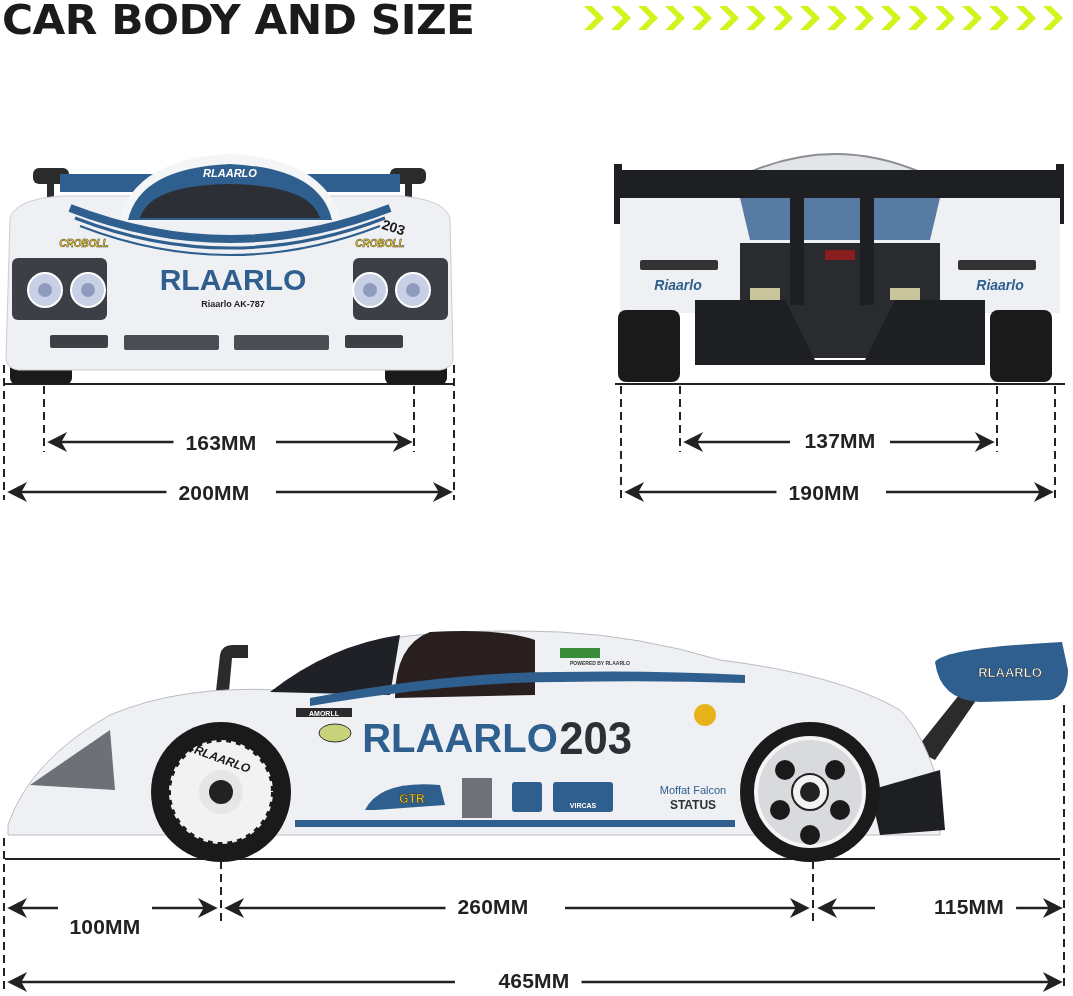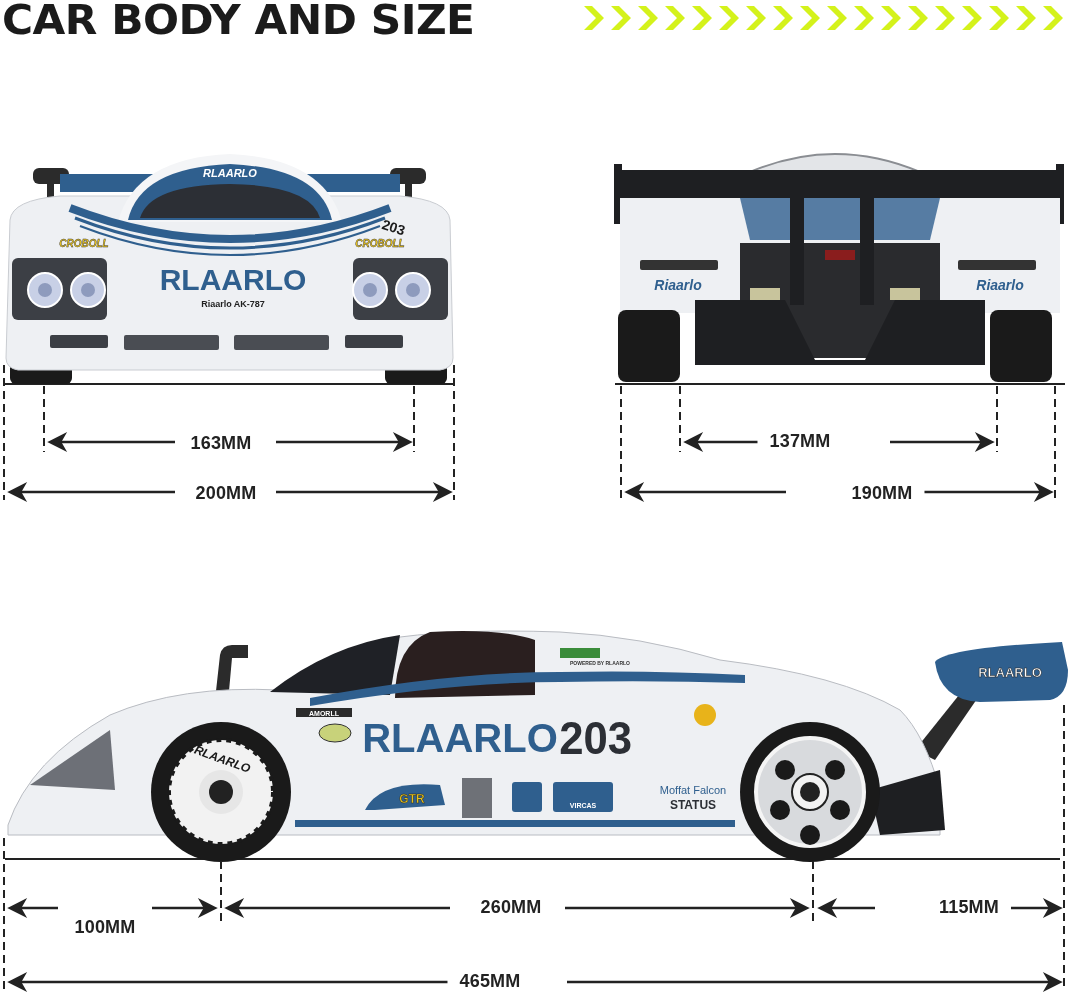--- a/index.html
+++ b/index.html
@@ -9,21 +9,21 @@
   .title {
     position: absolute; left: 2px; top: -3px;
     font-family: "DejaVu Sans", sans-serif; font-weight: bold;
     font-size: 40px; letter-spacing: -0.5px; color: #1b1b1b;
     transform: scaleX(1.06); transform-origin: left top; white-space: nowrap;
   }
   .chevrons { position: absolute; left: 582px; top: 2px; width: 486px; height: 32px; }
 
   .view { position: absolute; }
   .dim-label {
-    position: absolute; font-weight: bold; font-size: 18px; color: #222;
+    position: absolute; font-weight: bold; font-size: 21px; color: #222;
     background: #fff; padding: 0 12px; transform: translate(-50%, -50%);
     white-space: nowrap; letter-spacing: 0.2px;
   }
   svg text { font-family: "Liberation Sans", "DejaVu Sans", sans-serif; }
 </style>
 </head>
 <body>
 
 <div class="title">CAR BODY AND SIZE</div>
 <svg class="chevrons" viewBox="0 0 486 32">
@@ -106,21 +106,21 @@
       <path d="M50 302 L64 295 L60 302 L64 309 Z"></path>
     <line x1="276" y1="302" x2="405" y2="302"></line>
       <path d="M410 302 L396 295 L400 302 L396 309 Z"></path>
     <line x1="15" y1="352" x2="175" y2="352"></line>
       <path d="M10 352 L24 345 L20 352 L24 359 Z"></path>
     <line x1="276" y1="352" x2="445" y2="352"></line>
       <path d="M450 352 L436 345 L440 352 L436 359 Z"></path>
   </g>
 </svg>
 <div class="dim-label" style="left:221px;top:443px">163MM</div>
-<div class="dim-label" style="left:226px;top:493px">200MM</div>
+<div class="dim-label" style="left:214px;top:493px">200MM</div>
 
 <svg class="view" style="left:600px;top:140px" width="473" height="370" viewBox="0 0 473 370">
   <line x1="15" y1="244" x2="465" y2="244" stroke="#222" stroke-width="2"></line>
 
   <path d="M150 32 Q235 -4 320 32 Z" fill="#e3e5e8" stroke="#8a8d92" stroke-width="2"></path>
 
   <rect x="15" y="30" width="448" height="28" fill="#1e1f22"></rect>
   <rect x="14" y="24" width="8" height="60" fill="#1e1f22"></rect>
   <rect x="456" y="24" width="8" height="60" fill="#1e1f22"></rect>
 
@@ -151,22 +151,22 @@
     <line x1="92" y1="302" x2="190" y2="302"></line>
       <path d="M86 302 L100 295 L96 302 L100 309 Z"></path>
     <line x1="290" y1="302" x2="386" y2="302"></line>
       <path d="M392 302 L378 295 L382 302 L378 309 Z"></path>
     <line x1="32" y1="352" x2="186" y2="352"></line>
       <path d="M27 352 L41 345 L37 352 L41 359 Z"></path>
     <line x1="286" y1="352" x2="446" y2="352"></line>
       <path d="M451 352 L437 345 L441 352 L437 359 Z"></path>
   </g>
 </svg>
-<div class="dim-label" style="left:800px;top:441px">137MM</div>
-<div class="dim-label" style="left:882px;top:493px">190MM</div>
+<div class="dim-label" style="left:840px;top:441px">137MM</div>
+<div class="dim-label" style="left:824px;top:493px">190MM</div>
 
 <svg class="view" style="left:0;top:620px" width="1073" height="376" viewBox="0 0 1073 376">
 
   <line x1="5" y1="239" x2="1060" y2="239" stroke="#222" stroke-width="2"></line>
 
   <path d="M915 130 L975 55 L990 60 L935 140 Z" fill="#2b2b2b"></path>
   <path d="M935 42 Q945 28 1062 22 L1068 50 Q1068 76 1050 80 L980 82 Q940 80 935 42 Z" fill="#2f5f8e"></path>
   <text x="1010" y="57" text-anchor="middle" font-size="13" font-weight="bold" fill="#fff" stroke="#222" stroke-width="0.5">RLAARLO</text>
 
   <path d="M215 80 L220 35 Q222 25 232 25 L248 25 L248 38 L232 38 L228 82 Z" fill="#2b2b2b"></path>
@@ -236,15 +236,15 @@
       <path d="M820 288 L834 281 L830 288 L834 295 Z"></path>
     <line x1="985" y1="288" x2="1055" y2="288"></line>
       <path d="M1060 288 L1046 281 L1050 288 L1046 295 Z"></path>
     <line x1="15" y1="362" x2="455" y2="362"></line>
       <path d="M10 362 L24 355 L20 362 L24 369 Z"></path>
     <line x1="567" y1="362" x2="1055" y2="362"></line>
       <path d="M1060 362 L1046 355 L1050 362 L1046 369 Z"></path>
   </g>
 </svg>
 <div class="dim-label" style="left:105px;top:927px">100MM</div>
-<div class="dim-label" style="left:511px;top:907px">260MM</div>
+<div class="dim-label" style="left:493px;top:907px">260MM</div>
 <div class="dim-label" style="left:969px;top:907px">115MM</div>
-<div class="dim-label" style="left:490px;top:981px">465MM</div>
+<div class="dim-label" style="left:534px;top:981px">465MM</div>
 
 </body></html>

